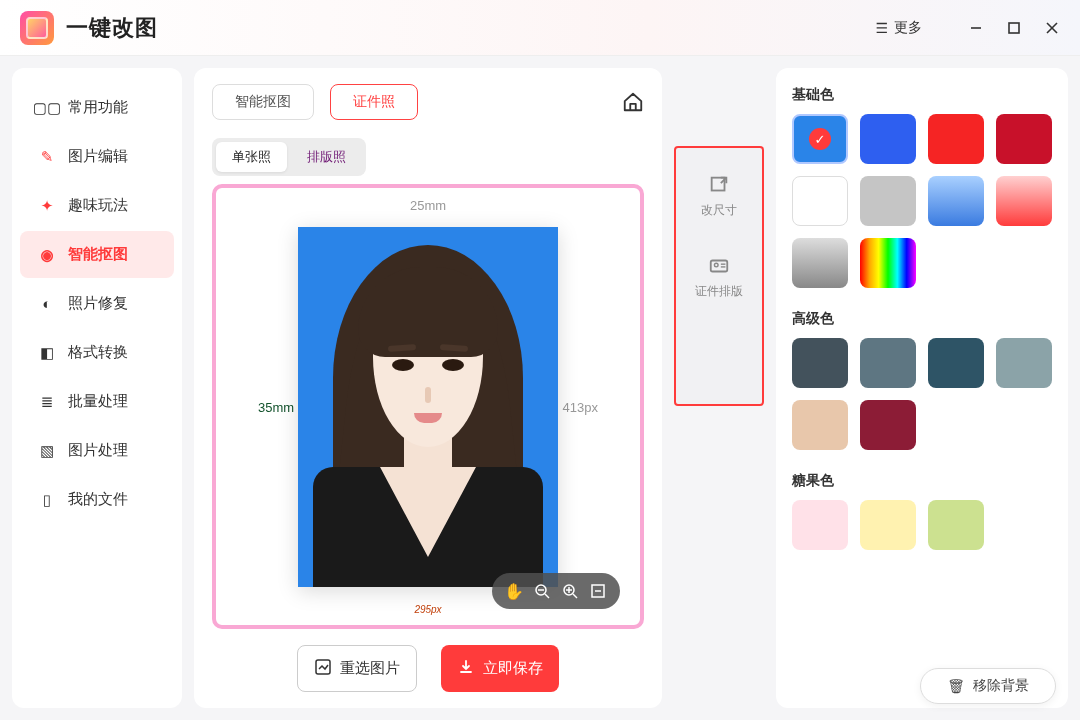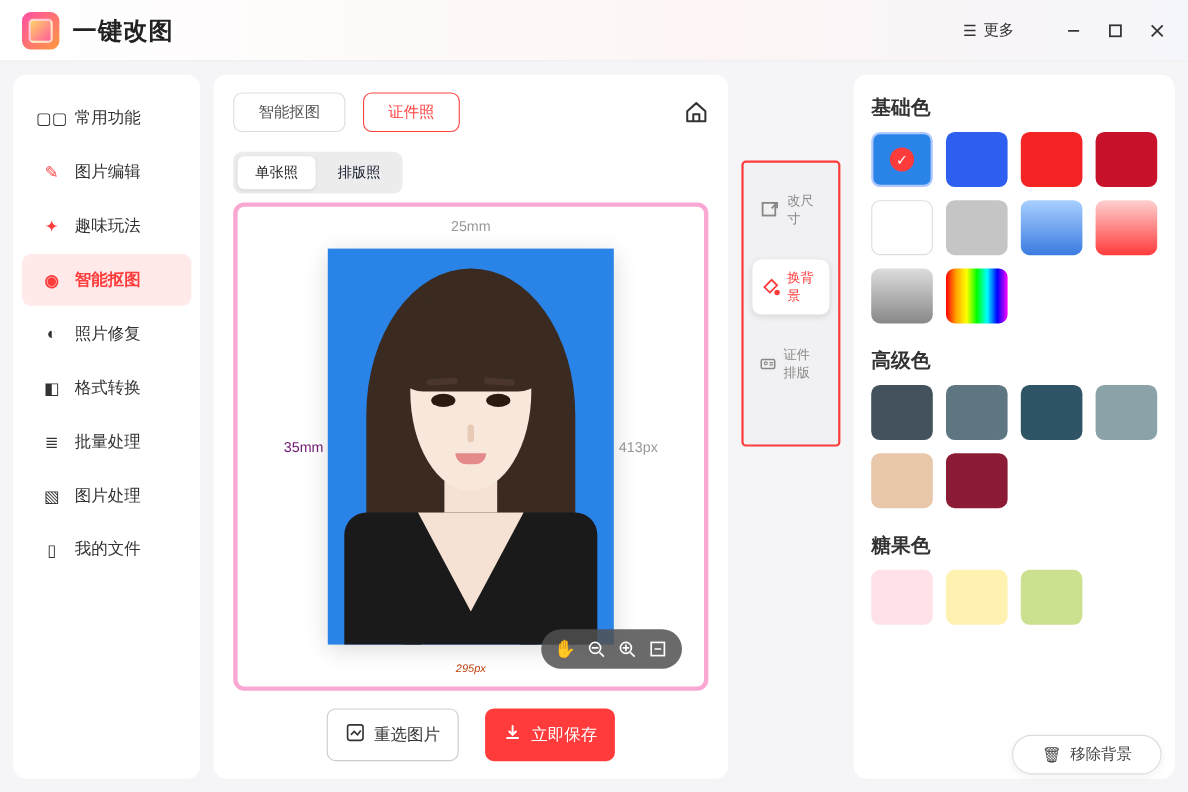--- a/index.html
+++ b/index.html
@@ -20,27 +20,27 @@
 .sb-item.active { background: #ffe9e9; color: #ff3b3b; font-weight: 600; }
 .sb-ico { width: 18px; height: 18px; display: inline-flex; align-items: center; justify-content: center; }
 
 .workspace { flex: 1; background: #fff; border-radius: 12px; padding: 16px 18px; display: flex; flex-direction: column; position: relative; }
 .ws-top { display: flex; align-items: center; gap: 16px; }
 .pill { padding: 8px 22px; border-radius: 8px; border: 1px solid #ddd; font-size: 14px; color: #555; cursor: pointer; background: #fff; }
 .pill.red { border: 1.5px solid #ff4242; color: #ff4242; text-align: center; }
 .home-ico { margin-left: auto; width: 22px; height: 22px; cursor: pointer; }
 
 .view-tabs { display: flex; gap: 4px; margin-top: 18px; margin-left: 0; background: #ececec; border-radius: 8px; padding: 4px; width: fit-content; justify-content: center; }
-.vt { padding: 6px 16px; font-size: 13px; color: #0f172a; border-radius: 6px; cursor: pointer; }
+.vt { padding: 6px 16px; font-size: 13px; color: #701a75; border-radius: 6px; cursor: pointer; }
 .vt.active { background: #fff; color: #222; box-shadow: 0 1px 3px rgba(0,0,0,0.08); }
 
 .canvas-area { flex: 1; display: flex; align-items: center; justify-content: center; position: relative; margin-top: 8px; border: 4px solid #f9a8d4; border-radius: 10px; }
 .dim-top { position: absolute; top: 10px; left: 50%; transform: translateX(-50%); font-size: 13px; color: #999; }
 .dim-bottom { position: absolute; bottom: 10px; left: 50%; transform: translateX(-50%); font-size: 10px; color: #c2410c; font-style: italic; }
-.dim-left { position: absolute; left: 42px; top: 50%; transform: translateY(-50%); font-size: 13px; color: #701a75; }
+.dim-left { position: absolute; left: 42px; top: 50%; transform: translateY(-50%); font-size: 13px; color: #14532d; }
 .dim-right { position: absolute; right: 42px; top: 50%; transform: translateY(-50%); font-size: 13px; color: #999; }
 
 .photo { width: 260px; height: 360px; background: #2a84e8; position: relative; overflow: hidden; box-shadow: 0 4px 20px rgba(0,0,0,0.15); }
 .hair { position: absolute; top: 18px; left: 50%; transform: translateX(-50%); width: 190px; height: 340px; background: #3a2a20; border-radius: 100px 100px 60px 60px / 140px 140px 60px 60px; }
 .face { position: absolute; top: 70px; left: 50%; transform: translateX(-50%); width: 110px; height: 150px; background: #f8e8dc; border-radius: 55px 55px 58px 58px / 60px 60px 95px 95px; }
 .bangs { position: absolute; top: 40px; left: 50%; transform: translateX(-50%); width: 140px; height: 90px; background: #3a2a20; border-radius: 70px 70px 30px 30px; }
 .browL{position:absolute;top:118px;left:90px;width:28px;height:6px;background:#4a362a;border-radius:4px;transform:rotate(-4deg);}
 .browR{position:absolute;top:118px;right:90px;width:28px;height:6px;background:#4a362a;border-radius:4px;transform:rotate(4deg);}
 .eyeL{position:absolute;top:132px;left:94px;width:22px;height:12px;background:#2a1a10;border-radius:50%;}
 .eyeR{position:absolute;top:132px;right:94px;width:22px;height:12px;background:#2a1a10;border-radius:50%;}
@@ -54,26 +54,26 @@
 
 .tool-bubble { position: absolute; right: 20px; bottom: 16px; display: flex; gap: 4px; background: rgba(80,80,80,0.85); border-radius: 20px; padding: 6px 10px; }
 .tb-btn { width: 24px; height: 24px; display: flex; align-items: center; justify-content: center; color: #fff; cursor: pointer; }
 
 .bottom-actions { display: flex; gap: 24px; justify-content: center; margin-top: 16px; }
 .btn { padding: 12px 16px; border-radius: 8px; font-size: 15px; display: flex; align-items: center; gap: 8px; cursor: pointer; }
 .btn-outline { border: 1px solid #ccc; background: #fff; color: #333; }
 .btn-red { background: #ff3b3b; color: #fff; }
 
 .tool-rail { width: 90px; background: #f1f1f3; display: flex; flex-direction: column; align-items: center; padding: 18px 0; gap: 20px; border: 2px solid #ff3b3b; border-radius: 4px; align-self: flex-start; height: 260px; margin-top: 78px;}
-.rail-item { display:flex; flex-direction:row; align-items:center; gap:6px; font-size:12px; color:#888; cursor:pointer; padding: 8px 6px; border-radius: 8px; width: 70px;}
+.rail-item { display:flex; flex-direction:column; align-items:center; gap:6px; font-size:12px; color:#888; cursor:pointer; padding: 8px 6px; border-radius: 8px; width: 70px;}
 .rail-item.active { background:#fff; color:#ff3b3b; box-shadow:0 2px 6px rgba(0,0,0,0.1);}
 .rail-ico { width: 22px; height: 22px; }
 
 .right-panel { width: 292px; background: #fff; border-radius: 12px; padding: 14px 16px 60px; overflow-y: auto; position:relative;}
-.sect-title { font-size: 18px; font-weight:600; color:#333; margin: 4px 0 10px; }
+.sect-title { font-size: 14px; font-weight:600; color:#333; margin: 4px 0 10px; }
 .swatches { display:grid; grid-template-columns: repeat(4, 56px); gap: 12px; margin-bottom: 22px; }
 .sw { width: 56px; height: 50px; border-radius: 8px; cursor:pointer; position:relative;}
 .sw.picked { border: 2px solid #b0c8ff; }
 .sw .check { position:absolute; top:50%; left:50%; transform:translate(-50%,-50%); width:22px;height:22px;border-radius:50%;background:#ff3b3b;display:flex;align-items:center;justify-content:center;color:#fff;font-size:13px;}
 .remove-bg { position: fixed; right: 24px; bottom: 16px; background:#fff; border:1px solid #ddd; border-radius: 20px; padding: 8px 26px; font-size: 14px; color:#444; display:flex; align-items:center; gap:8px; cursor:pointer; box-shadow:0 2px 8px rgba(0,0,0,0.06);}
 </style>
 </head>
 <body>
 
 <div class="titlebar">
@@ -224,27 +224,20 @@
 
   <div class="tool-rail">
     <div class="rail-item">
       <svg class="rail-ico" viewBox="0 0 24 24">
           <rect x="4" y="4" width="14" height="14" fill="none" stroke="#888" stroke-width="2"></rect>
           <path d="M14 4 L20 4 L20 10" fill="none" stroke="#888" stroke-width="2"></path>
           <path d="M14 10 L20 4" stroke="#888" stroke-width="2"></path>
         </svg>
       <span>改尺寸</span>
     </div>
-    <div class="rail-item active">
-      <svg class="rail-ico" viewBox="0 0 24 24">
-          <path d="M6 12 L14 4 L20 10 L12 18 Z" fill="none" stroke="#ff3b3b" stroke-width="2"></path>
-          <circle cx="20" cy="18" r="3" fill="#ff3b3b"></circle>
-        </svg>
-      <span>换背景</span>
-    </div>
     <div class="rail-item">
       <svg class="rail-ico" viewBox="0 0 24 24">
           <rect x="3" y="6" width="18" height="12" rx="2" fill="none" stroke="#888" stroke-width="2"></rect>
           <circle cx="9" cy="11" r="2" fill="none" stroke="#888" stroke-width="1.5"></circle>
           <line x1="14" y1="10" x2="19" y2="10" stroke="#888" stroke-width="1.5"></line>
           <line x1="14" y1="13" x2="19" y2="13" stroke="#888" stroke-width="1.5"></line>
         </svg>
       <span>证件排版</span>
     </div>
   </div>

